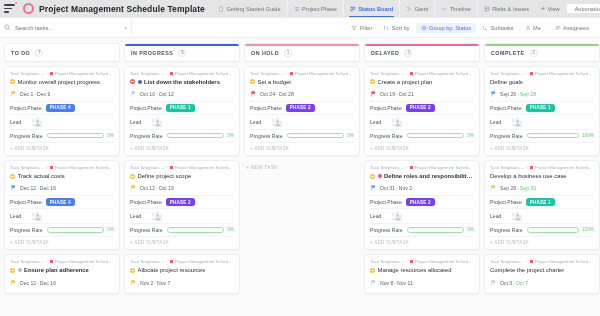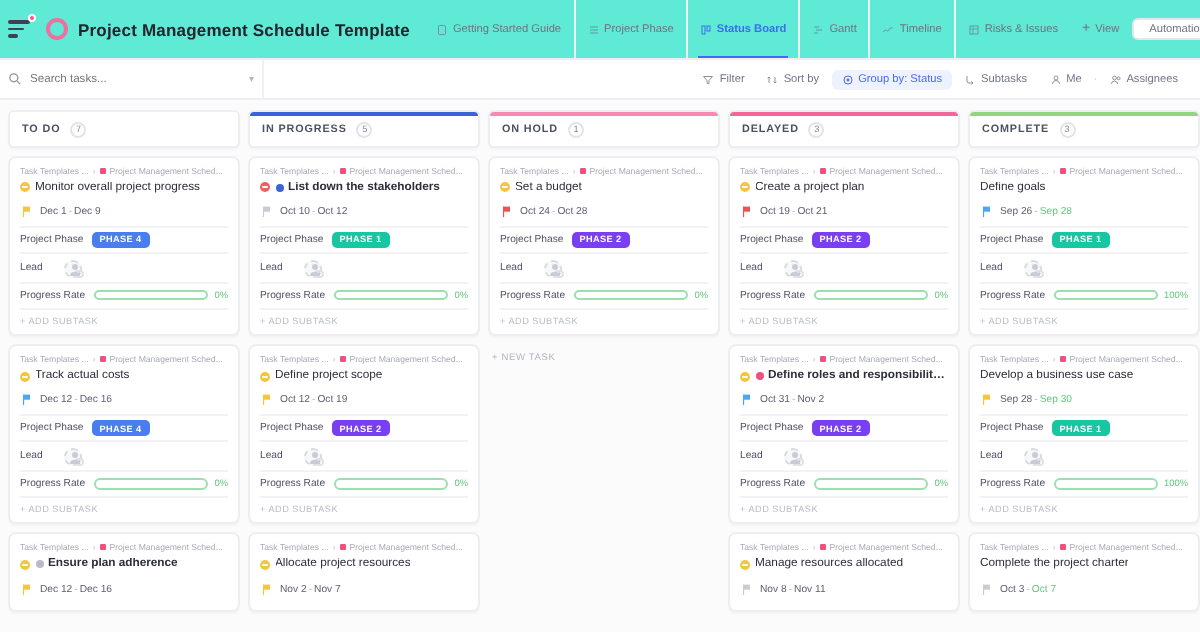--- a/index.html
+++ b/index.html
@@ -6,26 +6,26 @@
   html, body {
     width: 600px; height: 316px;
     background: #ffffff;
     font-family: "Liberation Sans", sans-serif;
     overflow: hidden;
     color: #2b2d3a;
   }
 
   
   .topbar {
-    height: 30px;
+    height: 18px;
     display: flex;
     align-items: center;
     border-bottom: 1px solid #edeef2;
     padding: 0 4px;
-    background: #5eead4;
+    background: #e5e5e5;
     position: relative;
   }
   .hamburger {
     width: 13px; height: 13px;
     position: relative;
     flex: 0 0 auto;
     margin-right: 4px;
     display: flex; flex-direction: column; justify-content: center; gap: 2px;
   }
   .hamburger i { display:block; height:1.4px; background:#3d4154; border-radius:1px; }

